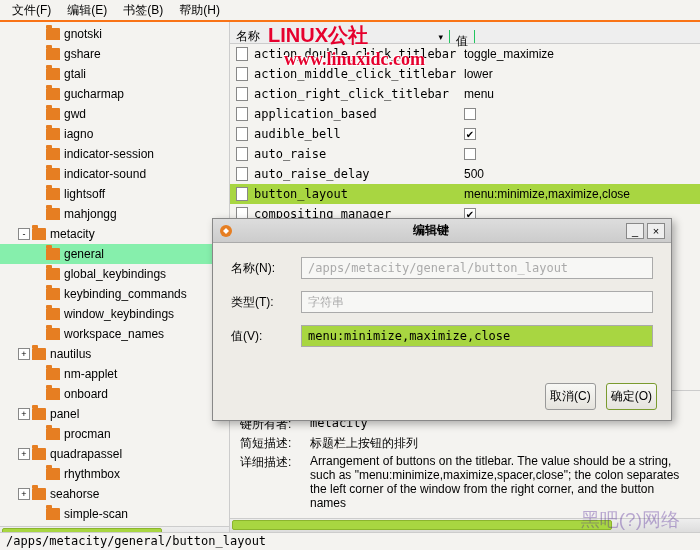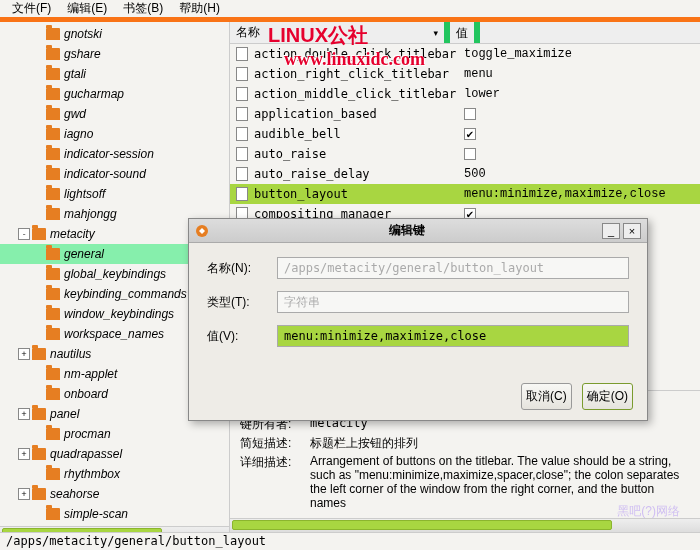--- a/index.html
+++ b/index.html
@@ -1,50 +1,50 @@
 <!DOCTYPE html>
 <html><head>
 <meta charset="utf-8">
 <style>
 * { box-sizing: border-box; margin: 0; padding: 0; font-family: sans-serif; font-size: 12px; }
 body { width: 700px; height: 550px; background: #f4f3f0; overflow: hidden; position: relative; }
-.menubar { height: 22px; display: flex; align-items: center; padding: 0 4px; background: #f4f3f0; border-bottom: 5px solid #f97316; }
+.menubar { height: 22px; display: flex; align-items: center; padding: 0 4px; background: #f4f3f0; border-bottom: 2px solid #f97316; }
 .menubar span { padding: 2px 8px; cursor: default; }
 .content { display: flex; height: 510px; }
 .left-pane { width: 230px; border-right: 1px solid #ccc; overflow: hidden; position: relative; }
-.tree { padding: 2px 0; font-style: italic; }
+.tree { padding: 2px 0; }
 .tree-row { display: flex; align-items: center; height: 20px; padding-left: 4px; white-space: nowrap; }
 .tree-row.sel { background: #86efac; }
 .expander { width: 12px; height: 12px; border: 1px solid #888; display: inline-flex; align-items: center; justify-content: center; font-size: 9px; margin-right: 2px; background: #fff; }
 .spacer12 { width: 14px; display: inline-block; }
 .folder-icon { width: 14px; height: 12px; background: #e67e22; border-radius: 1px 1px 0 0; margin-right: 4px; position: relative; }
 .folder-icon::before { content:""; position:absolute; top:-3px; left:0; width:6px; height:3px; background:#e67e22; border-radius:1px 1px 0 0;}
 .right-pane { flex: 1; display: flex; flex-direction: column; overflow: hidden; }
 .col-headers { display: flex; height: 22px; border-bottom: 1px solid #ccc; background: #eee; }
-.col-headers div { padding: 3px 6px; border-right: 6px solid #22c55e; }
+.col-headers div { padding: 3px 6px; border-right: 1px solid #22c55e; margin-top: 8px; }
 .col-name { width: 220px; display:flex; align-items:center; justify-content:space-between;}
 .kv-list { flex: 1; overflow: hidden; }
 .kv-row { display: flex; align-items: center; height: 20px; padding-left: 6px; }
 .kv-row.sel { background: #a8d641; }
 .doc-icon { width: 12px; height: 14px; background: #fff; border: 1px solid #888; margin-right: 6px; position: relative; }
 .kv-row .k { width: 210px; font-family: monospace; }
-.kv-row .v { font-family: Liberation Mono, monospace; flex:1; overflow:hidden; text-overflow:ellipsis; white-space:nowrap;}
+.kv-row .v { font-family: Liberation Sans, sans-serif; flex:1; overflow:hidden; text-overflow:ellipsis; white-space:nowrap;}
 .chk { width:12px; height:12px; border:1px solid #888; display:inline-flex; align-items:center; justify-content:center; font-size:10px; background:#fff;}
 .details { border-top: 1px solid #ccc; padding: 6px 10px; font-size: 12px; background:#f4f3f0;}
 .details .row { display: flex; margin-bottom: 2px; }
 .details .lbl { width: 70px; }
 .details .val { flex: 1; font-family: monospace; }
 .statusbar { height: 18px; border-top: 1px solid #ccc; padding: 1px 6px; font-family: monospace; background:#f4f3f0;}
 .hscroll { height: 14px; background: linear-gradient(#eee,#ddd); border-top:1px solid #ccc; position:relative;}
 .hscroll .thumb { position:absolute; left:2px; top:1px; height:10px; background:#a8d641; border:1px solid #8bb52e; border-radius:2px;}
 .watermark { position: absolute; top: 22px; left: 268px; z-index: 5; pointer-events: none; }
 .watermark .t1 { color: #e6002d; font-weight: bold; font-size: 20px; font-family: Arial; }
 .watermark .t2 { color: #e6002d; font-weight: bold; font-size: 18px; font-family: "Comic Sans MS", cursive; text-shadow: 1px 1px 0 #fff, -1px -1px 0 #fff; margin-left: 16px;}
-.wm2 { position:absolute; right:20px; bottom:30px; z-index:20; opacity:0.35; pointer-events:none; font-size:12px; color:#8b5cf6;}
-.dialog { position: absolute; left: 188px; top: 218px; width: 460px; background: #eeece7; border: 1px solid #888; box-shadow: 3px 3px 8px rgba(0,0,0,0.3); z-index: 10; }
+.wm2 { position:absolute; right:20px; bottom:17px; z-index:20; opacity:0.35; pointer-events:none; font-size:19px; color:#4c1d95;}
+.dialog { position: absolute; left: 212px; top: 218px; width: 460px; background: #eeece7; border: 1px solid #888; box-shadow: 3px 3px 8px rgba(0,0,0,0.3); z-index: 10; }
 .dlg-title { height: 24px; background: linear-gradient(#ddd,#ccc); display: flex; align-items: center; padding: 0 6px; border-bottom:1px solid #aaa;}
 .dlg-title .ico { width:14px; height:14px; margin-right:6px; }
 .dlg-title .txt { flex: 1; text-align: center; font-weight: bold; }
 .dlg-title .btn { width: 18px; height: 16px; border: 1px solid #888; background: #eee; margin-left: 3px; display:flex; align-items:center; justify-content:center; font-size:11px;}
 .dlg-body { padding: 14px 18px; }
 .dlg-row { display: flex; align-items: center; margin-bottom: 12px; }
 .dlg-row .lbl { width: 70px; }
 .dlg-row input { flex: 1; padding: 3px 6px; border: 1px solid #aaa; font-family: monospace; background:#fff;}
 .dlg-row input[disabled] { color: #aaa; background:#f7f7f5;}
 .dlg-row .sel-text { background: #a8d641; }
@@ -256,27 +256,27 @@
       <div>值</div>
     </div>
     <div class="kv-list" id="kvlist">
         <div class="kv-row">
           <span class="doc-icon"></span>
           <span class="k">action_double_click_titlebar</span>
           <span class="v">toggle_maximize</span>
         </div>
         <div class="kv-row">
           <span class="doc-icon"></span>
+          <span class="k">action_middle_click_titlebar</span>
+          <span class="v">lower</span>
+        </div>
+        <div class="kv-row">
+          <span class="doc-icon"></span>
           <span class="k">action_right_click_titlebar</span>
           <span class="v">menu</span>
-        </div>
-        <div class="kv-row">
-          <span class="doc-icon"></span>
-          <span class="k">action_middle_click_titlebar</span>
-          <span class="v">lower</span>
         </div>
         <div class="kv-row">
           <span class="doc-icon"></span>
           <span class="k">application_based</span>
           <span class="chk"></span>
         </div>
         <div class="kv-row">
           <span class="doc-icon"></span>
           <span class="k">audible_bell</span>
           <span class="chk">✔</span>

